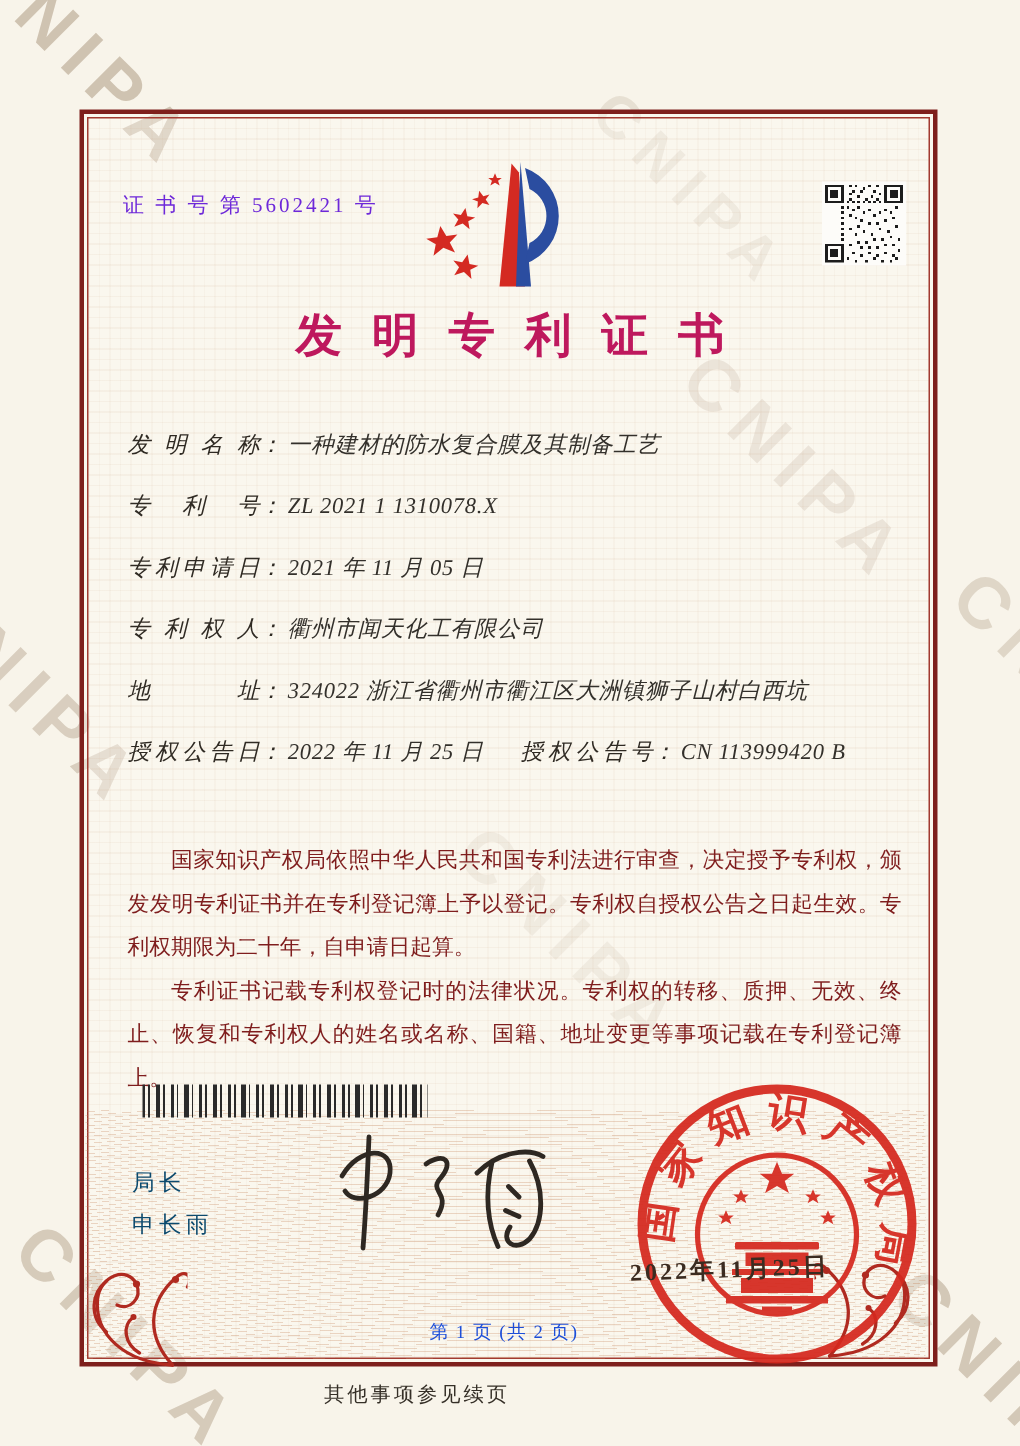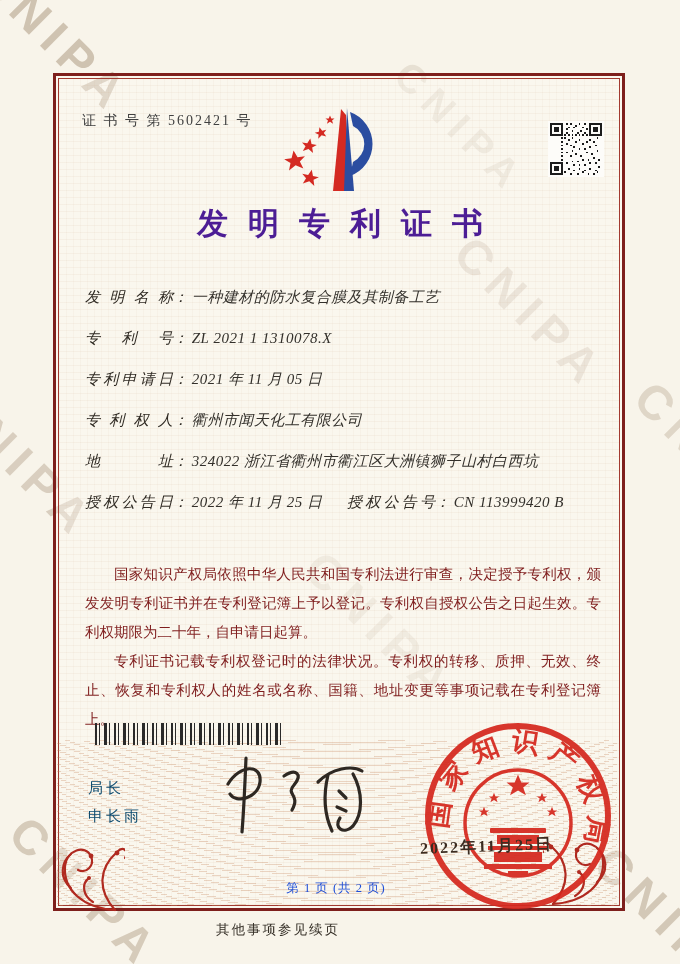--- a/index.html
+++ b/index.html
@@ -30,26 +30,26 @@
       repeating-linear-gradient(0deg, rgba(205,170,140,.10) 0 1px, rgba(0,0,0,0) 1px 7px),
       repeating-linear-gradient(90deg, rgba(205,170,140,.07) 0 1px, rgba(0,0,0,0) 1px 7px);
   }
   .waves{
     position:absolute;left:57px;top:740px;width:560px;height:166px;
     background:repeating-radial-gradient(1100px 420px at 50% 330%,
       rgba(196,130,88,.30) 0 1px, rgba(0,0,0,0) 1px 6px);
     pointer-events:none;
   }
   
-  .cert-no{position:absolute;left:82px;top:112px;font-size:14px;letter-spacing:2px;color:#404040;}
+  .cert-no{position:absolute;left:82px;top:128px;font-size:14px;letter-spacing:2px;color:#6d28d9;}
   .logo{position:absolute;left:272px;top:104px;}
   .qr{position:absolute;left:548px;top:121px;width:52px;height:52px;background:#fdfcf9;padding:2px;}
   .title{
     position:absolute;left:0;top:203px;width:680px;text-align:center;
-    font-size:31px;font-weight:bold;letter-spacing:20px;text-indent:20px;color:#4c1d95;
+    font-size:31px;font-weight:bold;letter-spacing:20px;text-indent:20px;color:#be185d;
   }
   
   .fields{position:absolute;left:85px;top:286px;width:520px;font-size:15px;font-style:italic;}
   .field-row{position:relative;height:41px;line-height:22px;white-space:nowrap;}
   .flabel{
     display:inline-block;width:88px;vertical-align:top;
     text-align:justify;text-align-last:justify;color:#2f2a23;
   }
   .fcolon{display:inline-block;color:#2f2a23;}
   .fvalue{color:#33302b;letter-spacing:.5px;}

